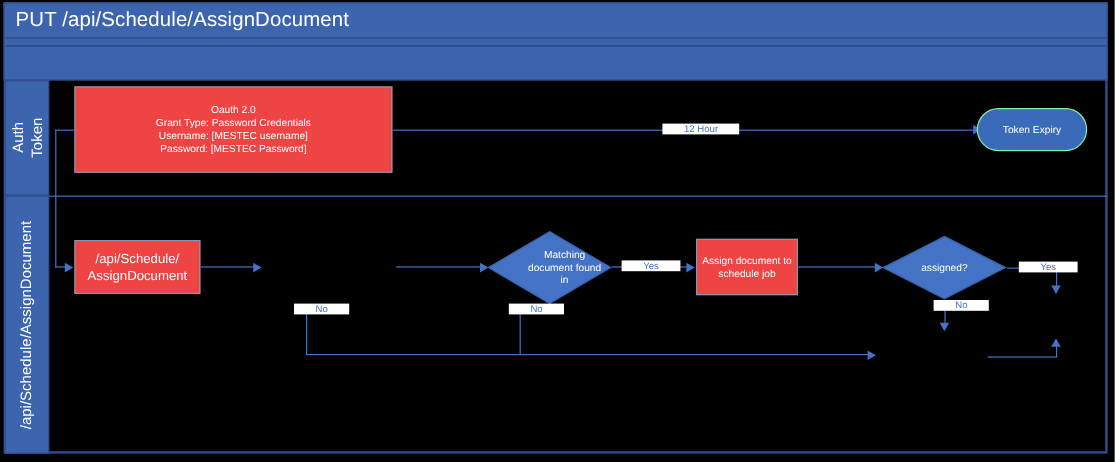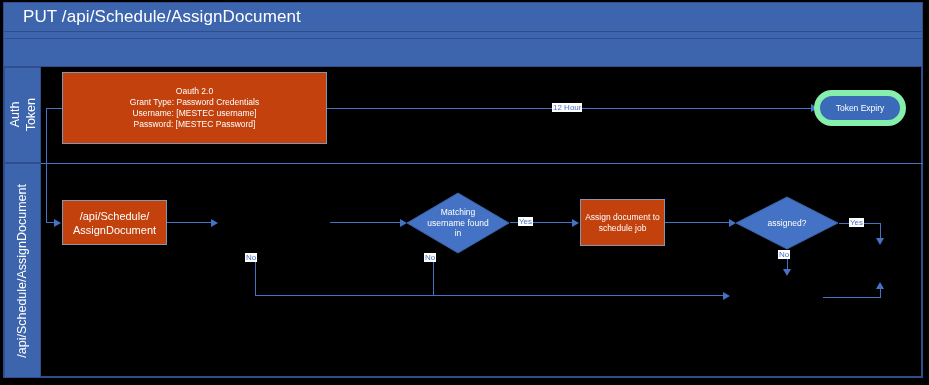--- a/index.html
+++ b/index.html
@@ -35,21 +35,21 @@
     height: 30px;
     background: #3C65AE;
     border: 1px solid #2F4E8E;
     box-sizing: border-box;
     display: flex;
     align-items: center;
   }
   #header-title-row .title {
     color: #ffffff;
     font-size: 17px;
-    padding-left: 19px;
+    padding-left: 9px;
     letter-spacing: 0.1px;
     white-space: nowrap;
   }
   #header-sub-row {
     position: absolute;
     left: 3px;
     top: 32px;
     width: 920px;
     height: 6px;
     background: #3C65AE;
@@ -102,36 +102,36 @@
     position: absolute;
     left: 41px;
     top: 163px;
     width: 882px;
     height: 1px;
     background: #4472C4;
   }
   
   .node {
     position: absolute;
-    background: #c2410c;
+    background: #ef4444;
     border: 1px solid #8496B0;
     box-sizing: border-box;
     color: #ffffff;
     display: flex;
     align-items: center;
     justify-content: center;
     text-align: center;
     font-size: 8.5px;
     line-height: 11px;
     padding: 2px;
   }
   .node.big { font-size: 11px; line-height: 14px; }
   .node.pill {
     background: #3B6BB8;
-    border: 6px solid #86efac;
+    border: 1px solid #86efac;
     border-radius: 22px;
   }
   
   .diamond {
     position: absolute;
     display: flex;
     align-items: center;
     justify-content: center;
   }
   .diamond .dshape {
@@ -174,21 +174,21 @@
     border-right: 4px solid transparent;
     border-bottom: 7px solid #4472C4;
   }
   
   .elabel {
     position: absolute;
     background: #ffffff;
     color: #4472C4;
     font-size: 8px;
     line-height: 9px;
-    padding: 0 1px;
+    padding: 0 18px;
     white-space: nowrap;
   }
 </style>
 </head>
 <body>
 
 <div id="canvas">
 
   <div id="frame"></div>
 
@@ -232,27 +232,27 @@
   <div class="ln h" style="left:167px; top:222px; width:45px;"></div>
   <div class="arrow right" style="left:211px; top:219px;"></div>
 
 
   <div class="ln h" style="left:330px; top:222px; width:72px;"></div>
   <div class="arrow right" style="left:400px; top:219px;"></div>
 
   <div class="ln v" style="left:255px; top:254px; height:41px;"></div>
   <div class="elabel" style="left:245px; top:253px;">No</div>
 
-  <div class="diamond" id="decision-matching" style="left:406px; top:192px; width:104px; height:62px;">
+  <div class="diamond" id="decision-matching" style="left:406px; top:192px; width:104px; height:62px;justify-content:flex-end;">
     <svg class="dshape" viewBox="0 0 104 62" preserveAspectRatio="none">
       <polygon points="52,1 103,31 52,61 1,31" fill="#4472C4" stroke="#3B62A8" stroke-width="1"></polygon>
     </svg>
     <span class="dlabel">
       <span>Matching</span><br>
-      <span>username found</span><br>
+      <span>document found</span><br>
       <span>in</span>
     </span>
   </div>
 
   <div class="ln h" style="left:510px; top:222px; width:64px;"></div>
   <div class="arrow right" style="left:572px; top:219px;"></div>
   <div class="elabel" style="left:518px; top:217px;">Yes</div>
 
   <div class="ln v" style="left:433px; top:254px; height:41px;"></div>
   <div class="elabel" style="left:424px; top:253px;">No</div>

